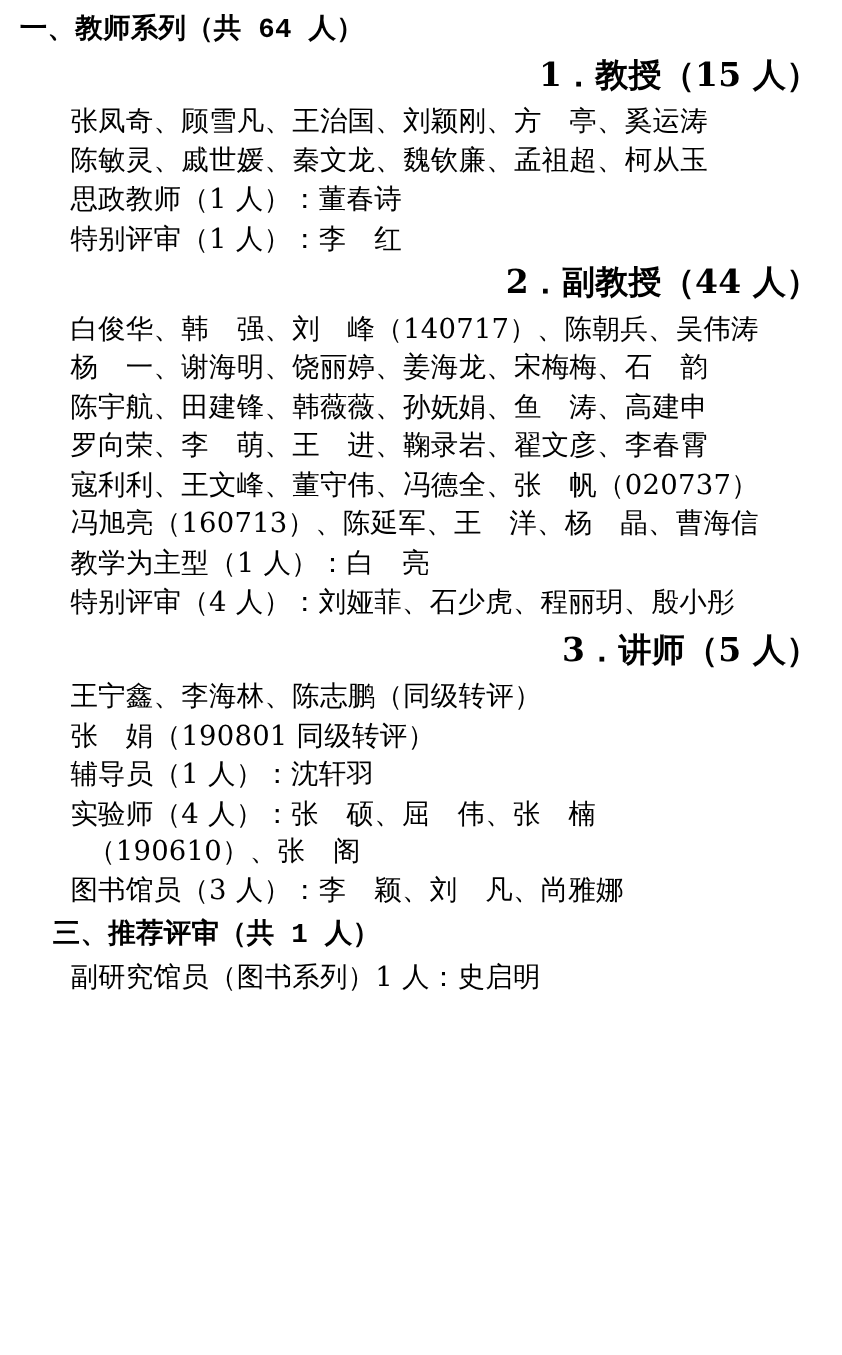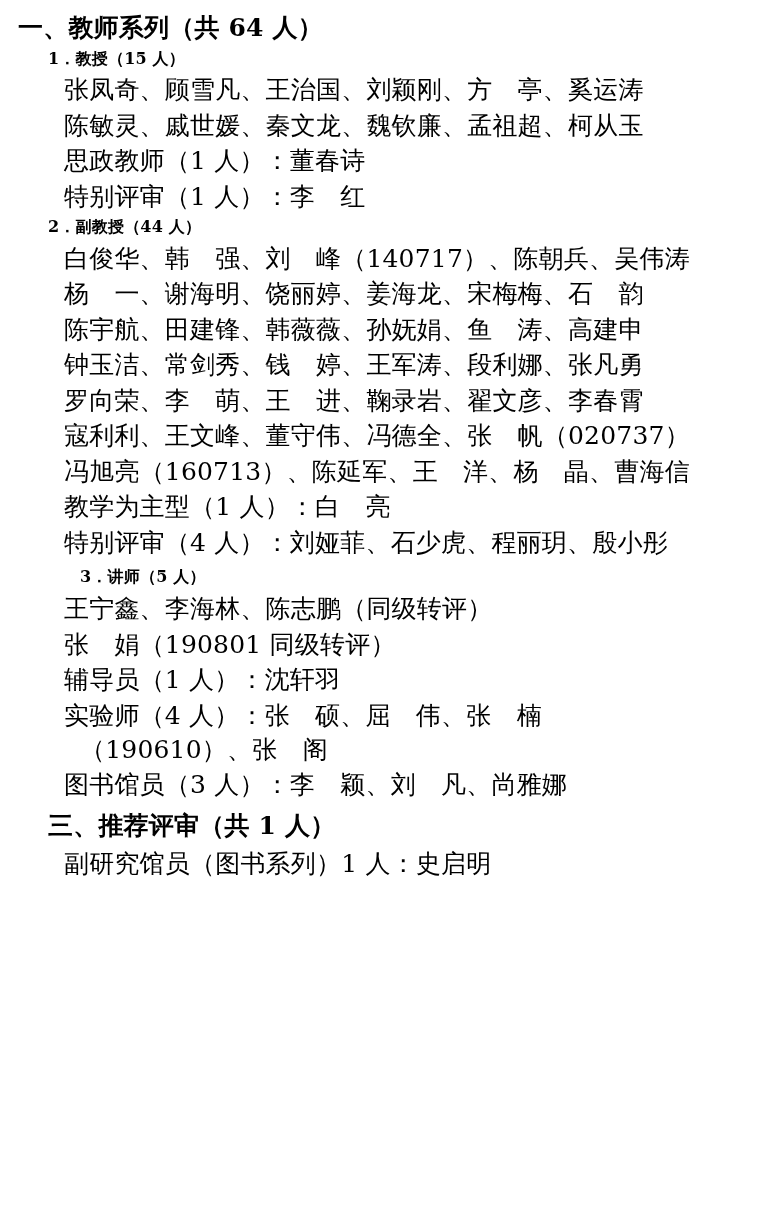--- a/index.html
+++ b/index.html
@@ -24,26 +24,28 @@
     font-size: 25px;
     line-height: 1.42;
     white-space: pre;
     letter-spacing: 0.2px;
   }
   .h1 {
     font-weight: bold;
     font-size: 25px;
     margin-top: 2px;
     margin-bottom: 2px;
+    font-family: Liberation Mono, monospace;
   }
   .h2 {
     font-weight: bold;
-    font-size: 16px;
+    font-size: 30px;
     margin-top: 2px;
     margin-bottom: 2px;
+    text-align: right;
   }
   .indent-0 { padding-left: 0px; }
   .indent-1 { padding-left: 30px; }
   .indent-2 { padding-left: 46px; }
   .indent-3 { padding-left: 62px; }
   .tight { line-height: 1.34; }
   .sec-gap { margin-top: 6px; }
 </style>
 </head>
 <body>
@@ -55,21 +57,20 @@
   <div class="line h2 indent-1">1．教授（15 人）</div>
   <div class="line indent-2">张凤奇、顾雪凡、王治国、刘颖刚、方　亭、奚运涛</div>
   <div class="line indent-2">陈敏灵、戚世媛、秦文龙、魏钦廉、孟祖超、柯从玉</div>
   <div class="line indent-2">思政教师（1 人）：董春诗</div>
   <div class="line indent-2">特别评审（1 人）：李　红</div>
 
   <div class="line h2 indent-1">2．副教授（44 人）</div>
   <div class="line indent-2">白俊华、韩　强、刘　峰（140717）、陈朝兵、吴伟涛</div>
   <div class="line indent-2">杨　一、谢海明、饶丽婷、姜海龙、宋梅梅、石　韵</div>
   <div class="line indent-2">陈宇航、田建锋、韩薇薇、孙妩娟、鱼　涛、高建申</div>
-  <div class="line indent-2">钟玉洁、常剑秀、钱　婷、王军涛、段利娜、张凡勇</div>
   <div class="line indent-2">罗向荣、李　萌、王　进、鞠录岩、翟文彦、李春霄</div>
   <div class="line indent-2">寇利利、王文峰、董守伟、冯德全、张　帆（020737）</div>
   <div class="line indent-2">冯旭亮（160713）、陈延军、王　洋、杨　晶、曹海信</div>
   <div class="line indent-2">教学为主型（1 人）：白　亮</div>
   <div class="line indent-2">特别评审（4 人）：刘娅菲、石少虎、程丽玥、殷小彤</div>
 
   <div class="line h2 indent-3 sec-gap">3．讲师（5 人）</div>
   <div class="line indent-2">王宁鑫、李海林、陈志鹏（同级转评）</div>
   <div class="line indent-2">张　娟（190801 同级转评）</div>
   <div class="line indent-2">辅导员（1 人）：沈轩羽</div>

